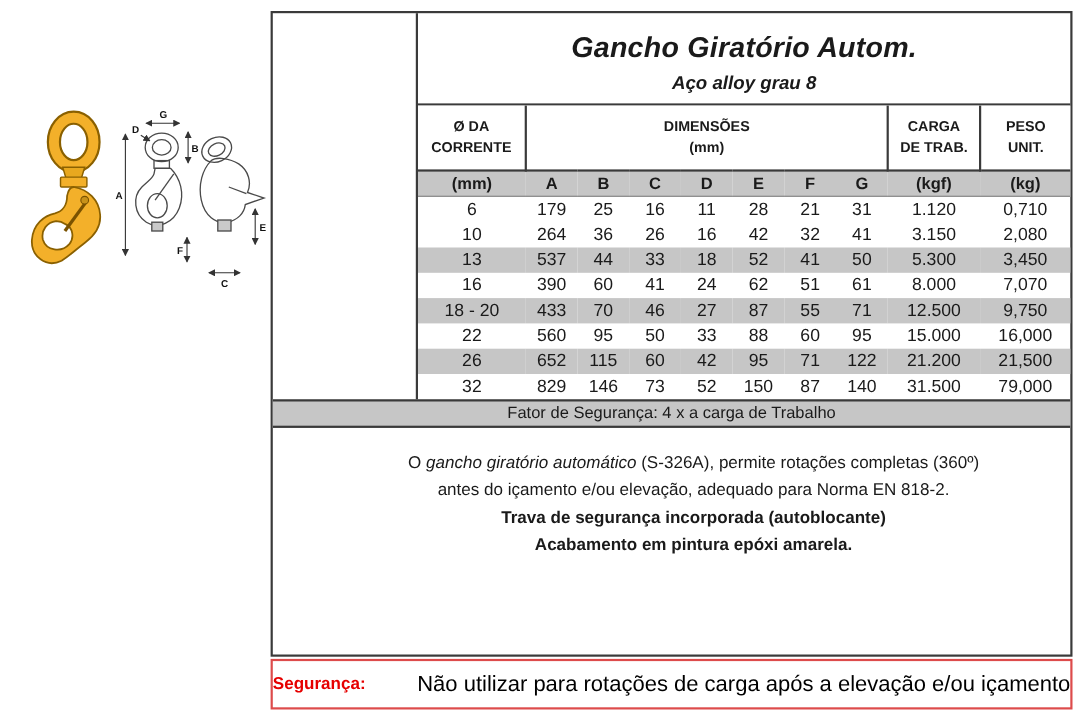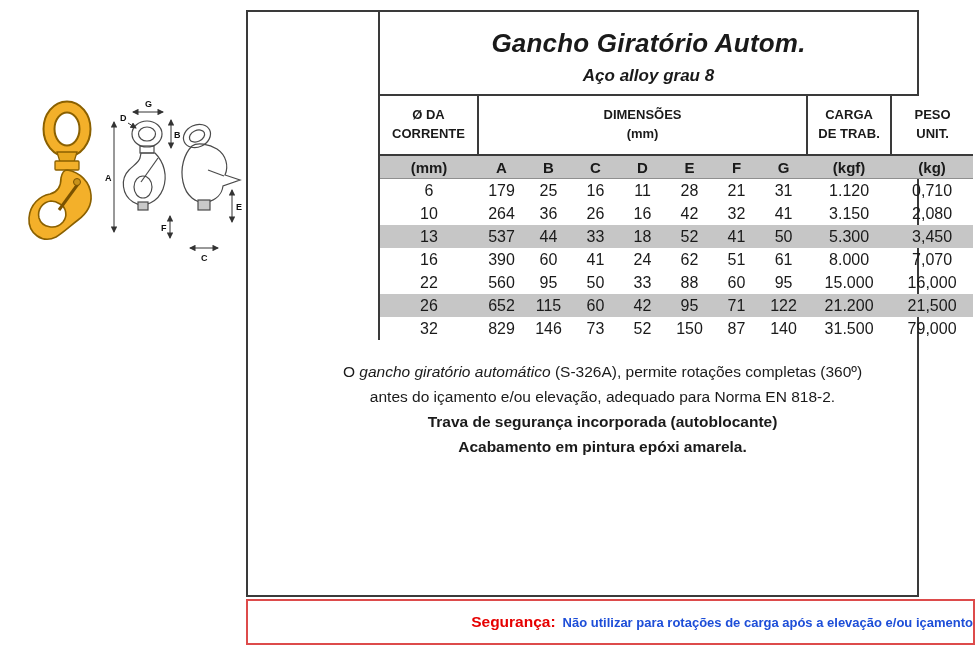--- a/index.html
+++ b/index.html
@@ -3,21 +3,21 @@
 <meta charset="utf-8">
 <style>
   html,body{margin:0;padding:0;}
   body{
     width:980px;height:657px;position:relative;background:#ffffff;
     font-family:"Liberation Sans", sans-serif;color:#1a1a1a;overflow:hidden;
   }
   .figure{position:absolute;left:12px;top:92px;width:230px;height:175px;}
 
   .main-box{
-    position:absolute;left:246px;top:10px;width:673px;height:587px;
+    position:absolute;left:246px;top:10px;width:729px;height:587px;
     border:2px solid #3a3a3a;box-sizing:border-box;background:#fff;
   }
   .top-flex{display:flex;align-items:stretch;}
   .left-col{width:130px;border-right:2px solid #3a3a3a;flex:none;}
   .content{flex:1;min-width:0;}
 
   .title-block{height:84px;border-bottom:2px solid #3a3a3a;box-sizing:border-box;text-align:center;}
   .title{font-size:26px;font-weight:bold;font-style:italic;padding-top:16px;letter-spacing:.2px;}
   .subtitle{font-size:17px;font-weight:bold;font-style:italic;padding-top:7px;text-align:center;}
 
@@ -41,24 +41,24 @@
     font-size:15px;
   }
   .description{padding-top:24px;text-align:center;font-size:15.5px;margin-left:40px;}
   .description p{margin:0 0 9px 0;line-height:16px;}
   .description .it{font-style:italic;}
   .description .bold-line{font-weight:bold;}
 
   .warning-box{
     position:absolute;left:246px;top:599px;width:729px;height:46px;
     border:2px solid #dd4b4b;box-sizing:border-box;background:#fff;
-    display:flex;align-items:center;justify-content:flex-end;gap:7px;
+    display:flex;align-items:center;justify-content:space-between;gap:7px;
   }
   .warn-label{color:#e60000;font-weight:bold;font-size:15.5px;}
-  .warn-text{color:#1d4ed8;font-weight:bold;font-size:13px;}
+  .warn-text{color:#000000;font-weight:normal;font-size:20px;}
 
   .dimtext{font-size:9px;font-weight:bold;fill:#111;font-family:"Liberation Sans",sans-serif;}
 </style>
 </head>
 <body>
 
 <div class="page">
 
   <svg class="figure" viewBox="0 0 230 175" xmlns="http://www.w3.org/2000/svg">
     <defs>
@@ -212,20 +212,32 @@
                 <td>390</td>
                 <td>60</td>
                 <td>41</td>
                 <td>24</td>
                 <td>62</td>
                 <td>51</td>
                 <td>61</td>
                 <td>8.000</td>
                 <td>7,070</td>
               </tr>
+              <tr class="alt">
+                <td>18 - 20</td>
+                <td>433</td>
+                <td>70</td>
+                <td>46</td>
+                <td>27</td>
+                <td>87</td>
+                <td>55</td>
+                <td>71</td>
+                <td>12.500</td>
+                <td>9,750</td>
+              </tr>
               <tr>
                 <td>22</td>
                 <td>560</td>
                 <td>95</td>
                 <td>50</td>
                 <td>33</td>
                 <td>88</td>
                 <td>60</td>
                 <td>95</td>
                 <td>15.000</td>
@@ -253,20 +265,21 @@
                 <td>87</td>
                 <td>140</td>
                 <td>31.500</td>
                 <td>79,000</td>
               </tr>
             </tbody>
         </table>
       </div>
     </div>
 
+    <div class="fator-row">Fator de Segurança: 4 x a carga de Trabalho</div>
 
     <div class="description">
       <p><span>O </span><span class="it">gancho giratório automático</span><span> (S-326A), permite rotações completas (360º)</span></p>
       <p>antes do içamento e/ou elevação, adequado para Norma EN 818-2.</p>
       <p class="bold-line">Trava de segurança incorporada (autoblocante)</p>
       <p class="bold-line">Acabamento em pintura epóxi amarela.</p>
     </div>
   </div>
 
   <div class="warning-box">

